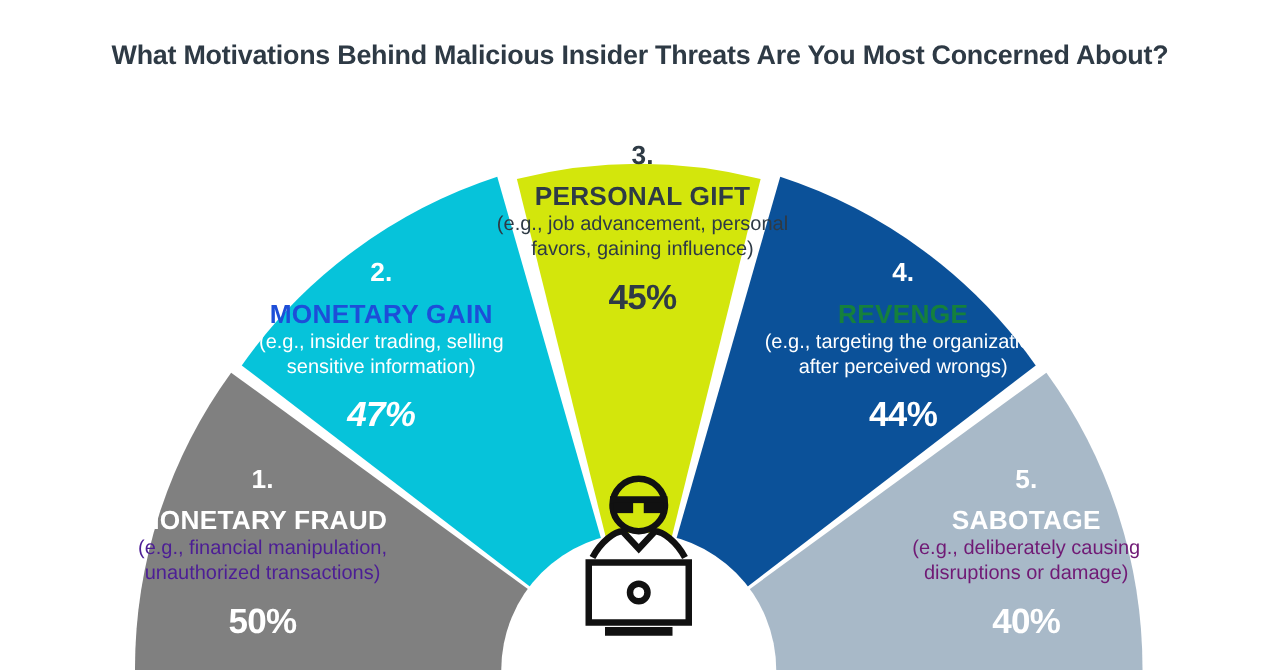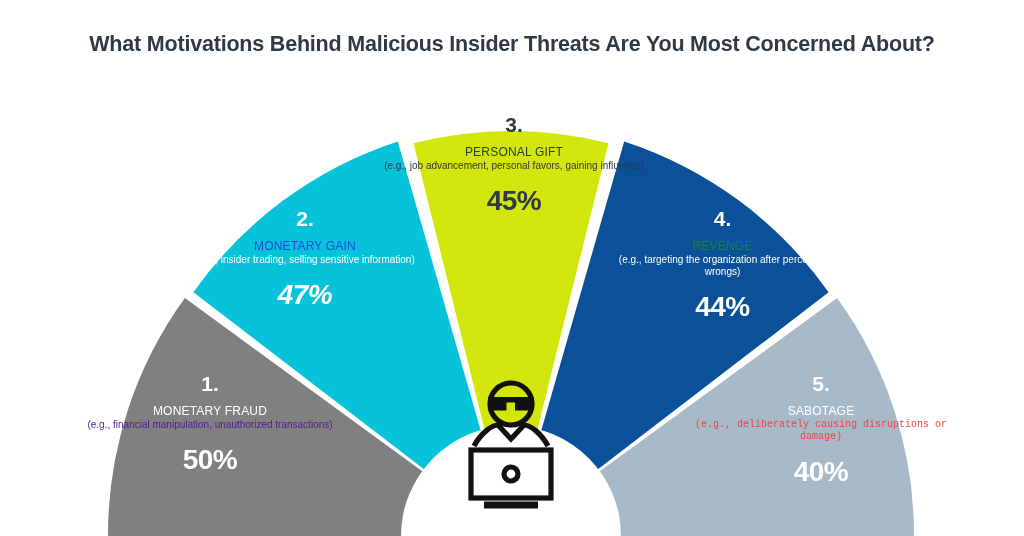--- a/index.html
+++ b/index.html
@@ -28,27 +28,27 @@
     text-align:center;
     line-height:1.12;
     pointer-events:none;
   }
   .seg-rank{
     font-size:21px;
     font-weight:bold;
     margin-bottom:9px;
   }
   .seg-name{
-    font-size:12px;
-    font-weight:normal;
+    font-size:21px;
+    font-weight:bold;
     letter-spacing:0.2px;
     margin-bottom:1px;
   }
   .seg-desc{
-    font-size:10px;
+    font-size:16px;
     font-weight:normal;
     line-height:1.22;
   }
   .seg-value{
     font-size:28px;
     font-weight:bold;
     margin-top:13px;
     letter-spacing:-0.5px;
   }
   .on-light{color:#2e3a45;}
@@ -121,21 +121,21 @@
 <div class="seg-label" id="label-4">
   <div class="seg-rank on-dark" style="color: rgb(255, 255, 255);">4.</div>
   <div class="seg-name on-dark" style="color: #15803d;">REVENGE</div>
   <div class="seg-desc on-dark" style="color: rgb(255, 255, 255);">(e.g., targeting the organization after perceived wrongs)</div>
   <div class="seg-value on-dark" style="color: rgb(255, 255, 255);">44%</div>
 </div>
 
 <div class="seg-label" id="label-5">
   <div class="seg-rank on-dark" style="color: rgb(255, 255, 255);">5.</div>
   <div class="seg-name on-dark" style="color: rgb(255, 255, 255);">SABOTAGE</div>
-  <div class="seg-desc on-dark" style="color: #ef4444; font-family: Liberation Mono, monospace;">(e.g., deliberately causing disruptions or damage)</div>
+  <div class="seg-desc on-dark" style="color: #701a75;">(e.g., deliberately causing disruptions or damage)</div>
   <div class="seg-value on-dark" style="color: rgb(255, 255, 255);">40%</div>
 </div>
 
 <svg id="center-icon" viewBox="0 0 112 130">
   <g fill="none" stroke="#111111" stroke-width="5.2" stroke-linejoin="miter">
     <circle cx="56" cy="24" r="21"></circle>
     <path d="M 19 66 C 26 53 37 45 43 45 L 56 59 L 69 45 C 75 45 86 53 93 66" stroke-linecap="butt"></path>
     <rect x="16" y="70" width="80" height="48"></rect>
     <circle cx="56" cy="94" r="7"></circle>
     <path d="M 29 125 L 83 125" stroke-width="7"></path>

